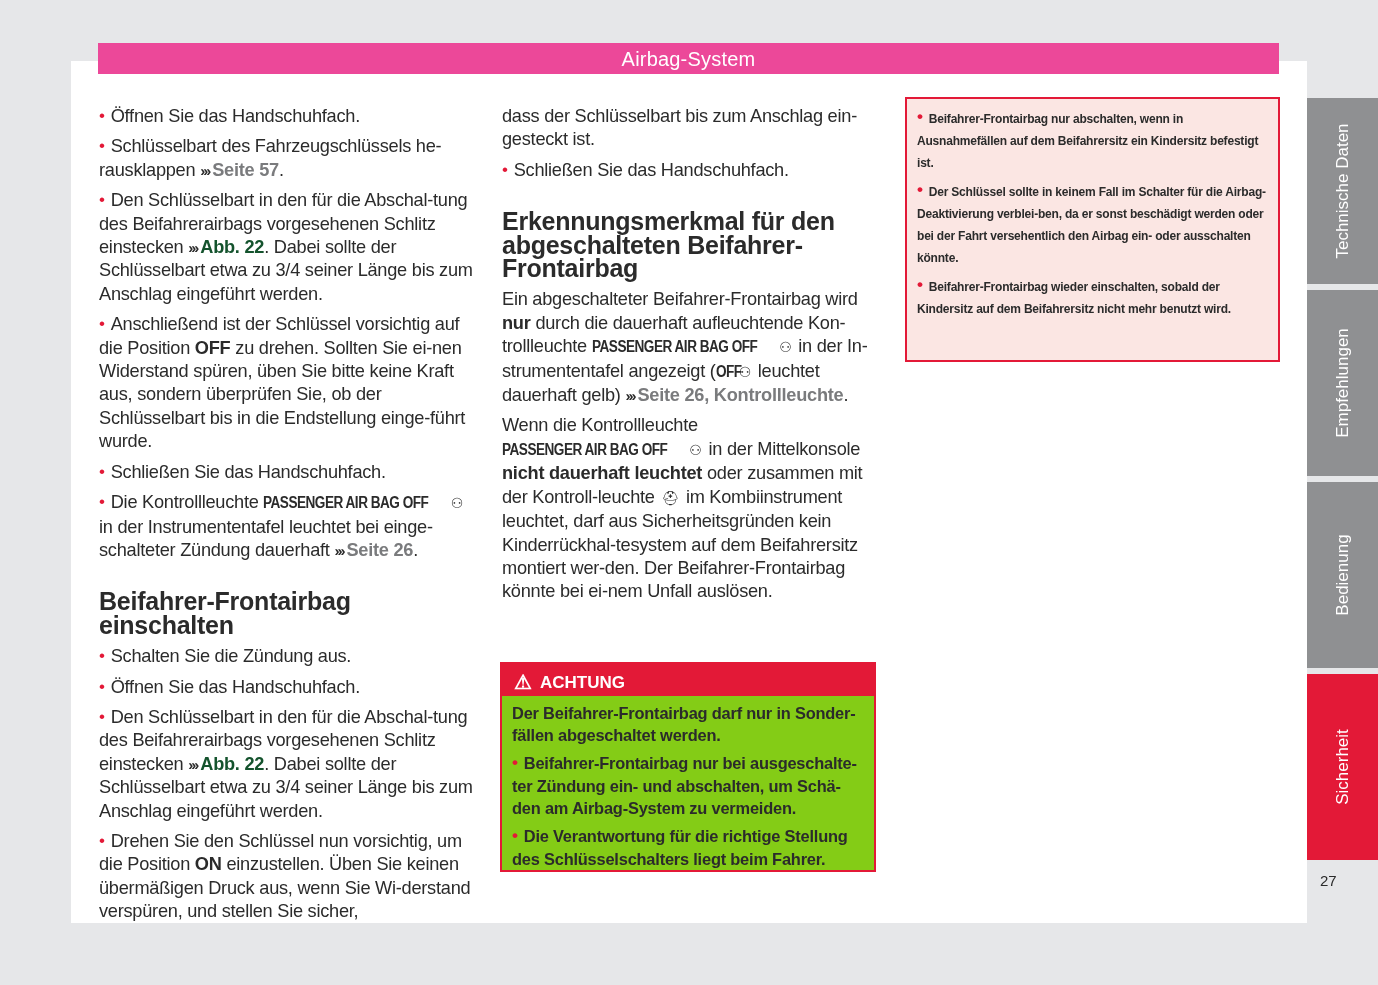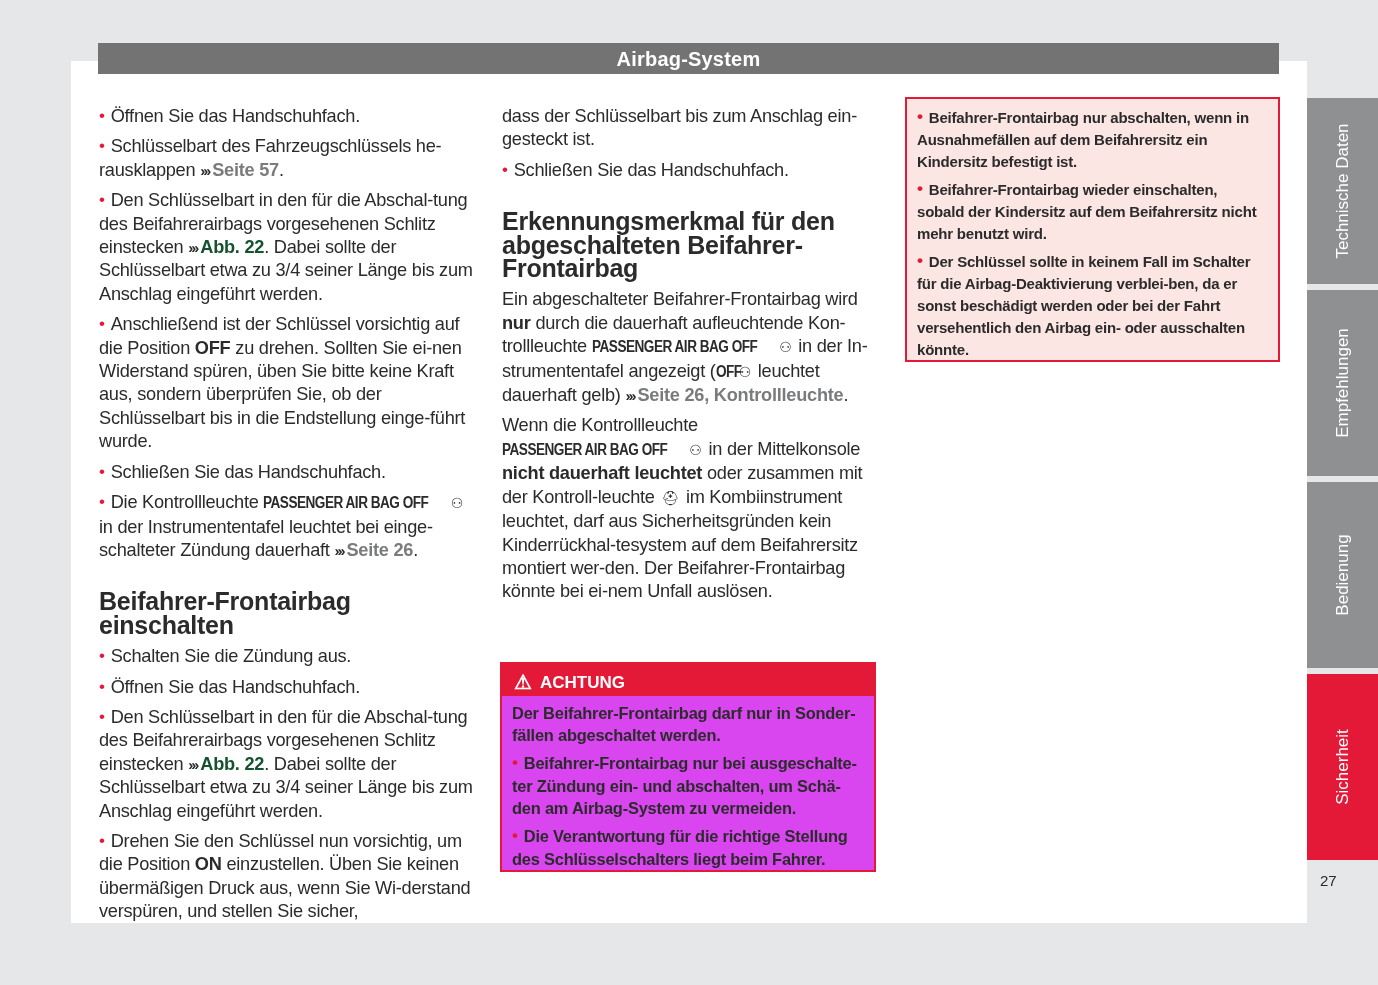--- a/index.html
+++ b/index.html
@@ -8,22 +8,22 @@
     background:#e6e7e9;
     font-family:"Liberation Sans", sans-serif;
     color:#2b2b2b;
   }
   .page {
     position:absolute; left:71px; top:61px; width:1236px; height:862px;
     background:#ffffff;
   }
   .header-bar {
     position:absolute; left:98px; top:43px; width:1181px; height:31px;
-    background:#737373;
-    color:#ffffff; font-weight:bold; font-size:20px;
+    background:#ec4899;
+    color:#ffffff; font-weight:normal; font-size:20px;
     text-align:center; line-height:33px;
     font-family:"Liberation Sans Narrow","Liberation Sans", sans-serif;
     letter-spacing:0.2px;
   }
   .col {
     position:absolute; top:97px; font-size:18.2px; line-height:23.4px;
     letter-spacing:-0.25px;
     margin-top:8px;
   }
   .col1 { left:99px; width:375px; }
@@ -37,37 +37,37 @@
   .ref-red { font-weight:bold; color:#14532d; }
   .arrow { font-weight:bold; color:#2b2b2b; letter-spacing:-2px; margin-right:3px; font-size:15px; }
   .strong { font-weight:bold; }
   .cond { font-weight:bold; font-family:"Liberation Sans Narrow","Liberation Sans", sans-serif; font-size:16px; letter-spacing:-0.6px; transform:scaleX(0.85); display:inline-block; transform-origin:left; margin-right:-14px; }
   .icon-ab { display:inline-block; font-size:14px; margin:0 2px; }
   h3 {
     margin:28px 0 8px 0; font-size:25px; line-height:23.4px; font-weight:bold;
   }
   .warn-box {
     position:absolute; left:500px; top:662px; width:376px; height:210px;
-    border:2px solid #e31937; background:#d946ef; box-sizing:border-box;
+    border:2px solid #e31937; background:#84cc16; box-sizing:border-box;
   }
   .warn-head {
     background:#e31937; color:#fff; height:32px; line-height:34px;
     font-weight:bold; font-size:17px; padding-left:12px;
   }
   .warn-head .tri { font-size:20px; margin-right:8px; position:relative; top:1px; }
   .warn-body {
     padding:6px 10px 0 10px; font-weight:bold; font-size:16.4px; line-height:22px;
     letter-spacing:-0.2px;
     border-radius:11px;
   }
   .warn-body p { margin:0 0 6px 0; }
   .note-box {
     position:absolute; left:905px; top:97px; width:375px; height:265px;
     border:2px solid #e31937; background:#fbe6e3; box-sizing:border-box;
-    padding:8px 10px 0 10px; font-weight:bold; font-size:15px; line-height:22px;
+    padding:8px 10px 0 10px; font-weight:bold; font-size:12px; line-height:22px;
     letter-spacing:-0.2px;
   }
   .note-box p { margin:0 0 6px 0; }
   .tab {
     position:absolute; left:1307px; width:71px; background:#8f9092;
     color:#ffffff;
   }
   .tab span {
     position:absolute; left:50%; top:50%;
     transform:translate(-50%,-50%) rotate(-90deg);
@@ -118,22 +118,22 @@
   </div>
   <div class="warn-body">
     <p>Der Beifahrer-Frontairbag darf nur in Sonder-fällen abgeschaltet werden.</p>
     <p class="bullet"><span>Beifahrer-Frontairbag nur bei ausgeschalte-ter Zündung ein- und abschalten, um Schä-den am Airbag-System zu vermeiden.</span></p>
     <p class="bullet"><span>Die Verantwortung für die richtige Stellung des Schlüsselschalters liegt beim Fahrer.</span></p>
   </div>
 </div>
 
 <div class="note-box">
   <p class="bullet"><span>Beifahrer-Frontairbag nur abschalten, wenn in Ausnahmefällen auf dem Beifahrersitz ein Kindersitz befestigt ist.</span></p>
+  <p class="bullet"><span>Der Schlüssel sollte in keinem Fall im Schalter für die Airbag-Deaktivierung verblei-ben, da er sonst beschädigt werden oder bei der Fahrt versehentlich den Airbag ein- oder ausschalten könnte.</span></p>
   <p class="bullet"><span>Beifahrer-Frontairbag wieder einschalten, sobald der Kindersitz auf dem Beifahrersitz nicht mehr benutzt wird.</span></p>
-  <p class="bullet"><span>Der Schlüssel sollte in keinem Fall im Schalter für die Airbag-Deaktivierung verblei-ben, da er sonst beschädigt werden oder bei der Fahrt versehentlich den Airbag ein- oder ausschalten könnte.</span></p>
 </div>
 
 <div class="tab" style="top:98px;height:186px;">
     <span>Technische Daten</span>
   </div>
 <div class="tab" style="top:290px;height:186px;">
     <span>Empfehlungen</span>
   </div>
 <div class="tab" style="top:482px;height:186px;">
     <span>Bedienung</span>

